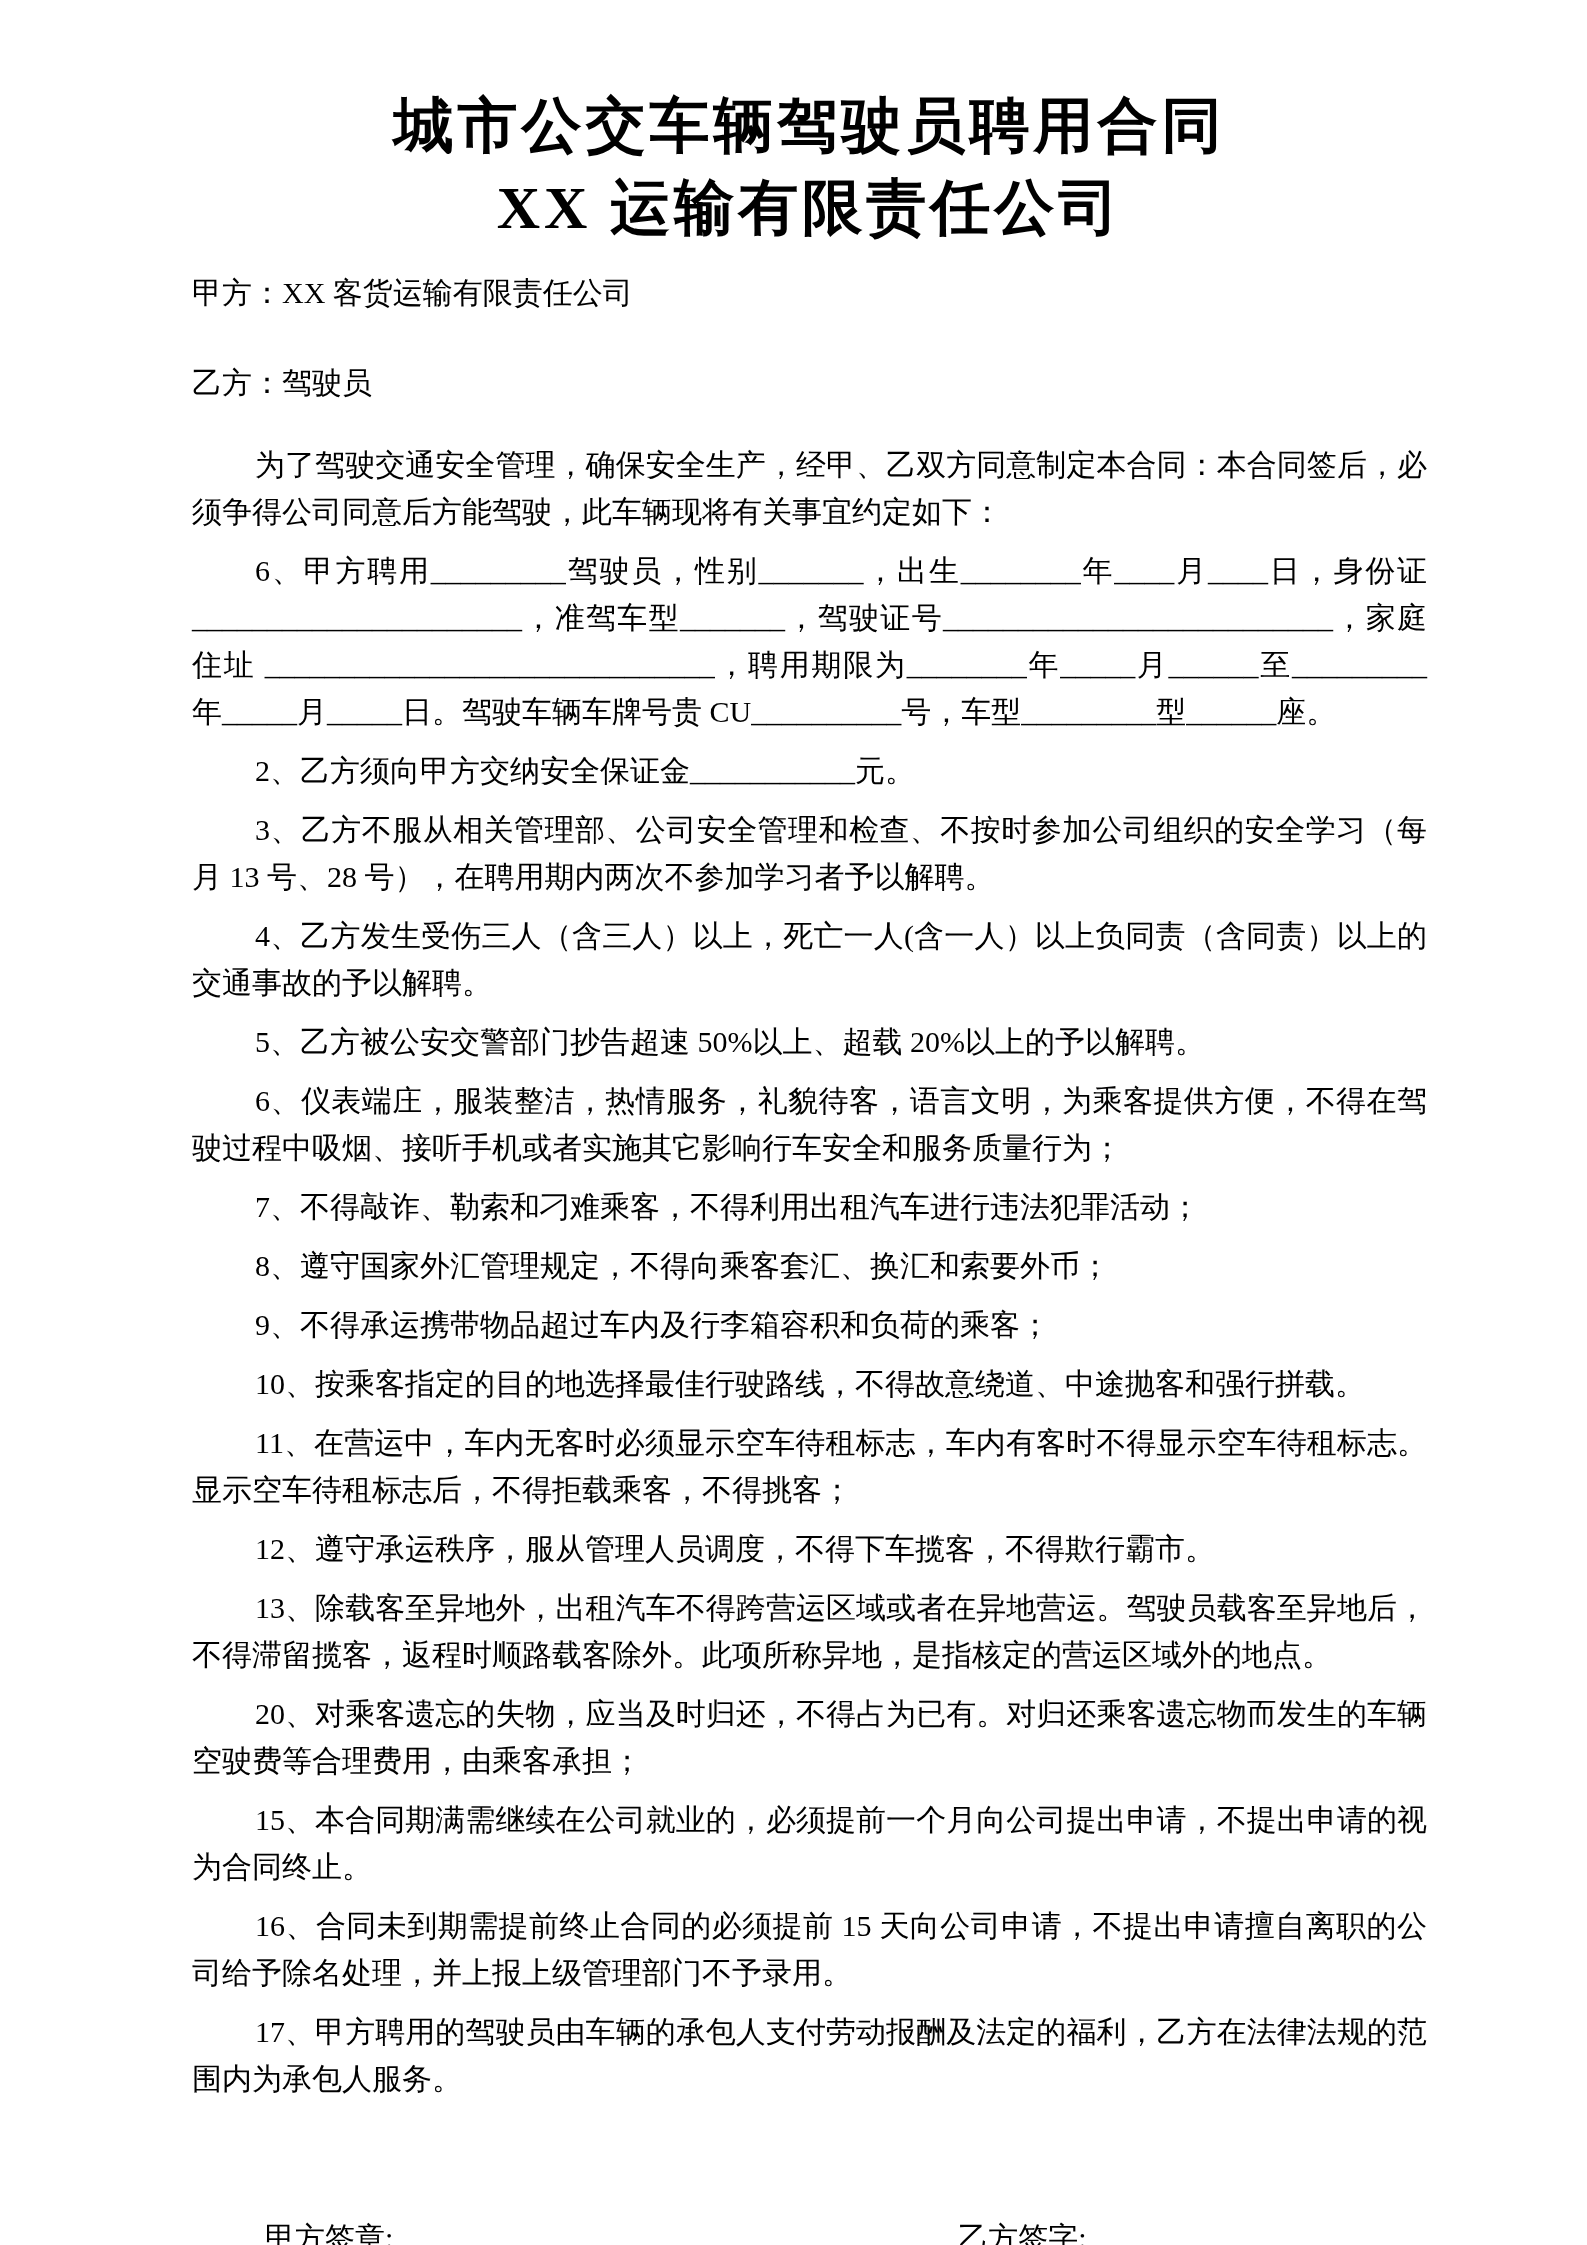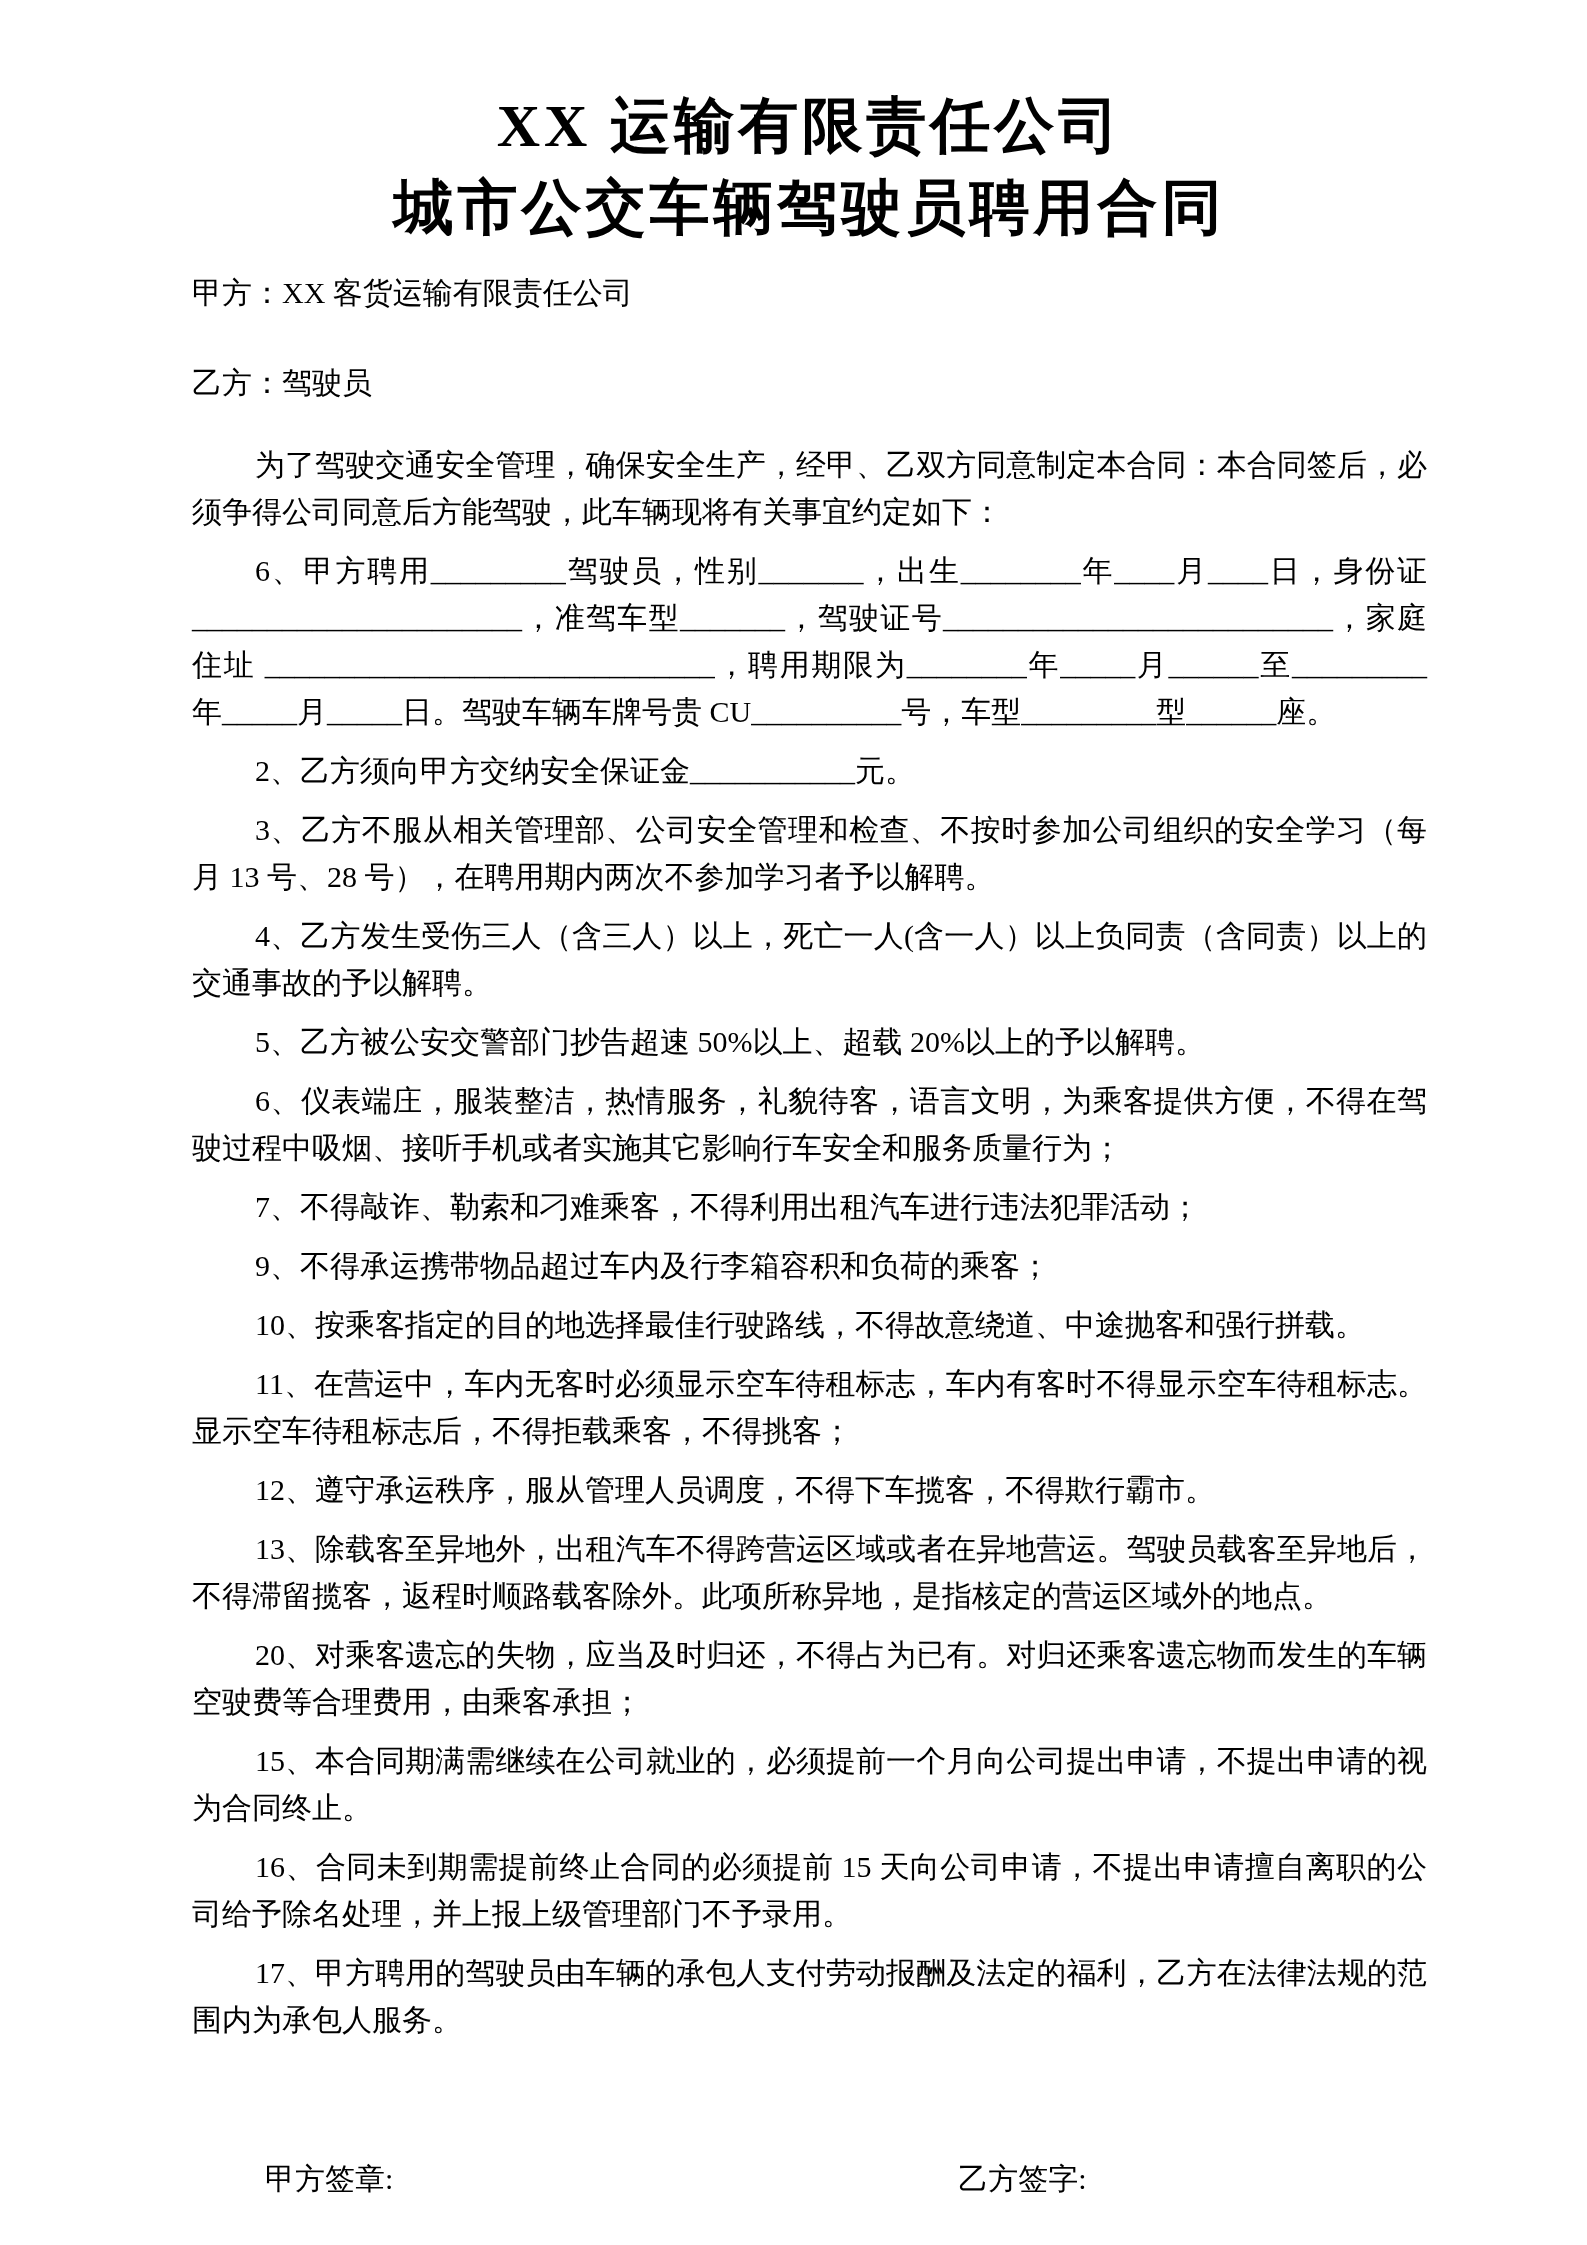--- a/index.html
+++ b/index.html
@@ -48,37 +48,38 @@
     text-align: left;
   }
   .date-label { margin-left: 612px; }
   .date-part  { margin-left: 82px; }
 </style>
 </head>
 <body>
 
 <div class="page">
 
+  <h1 class="title">城市公交车辆驾驶员聘用合同</h1>
   <h1 class="title">XX 运输有限责任公司</h1>
-  <h1 class="title">城市公交车辆驾驶员聘用合同</h1>
 
   <p class="party-a">甲方：XX 客货运输有限责任公司</p>
 
   <p class="party-b">乙方：驾驶员</p>
 
   <p class="intro">为了驾驶交通安全管理，确保安全生产，经甲、乙双方同意制定本合同：本合同签后，必须争得公司同意后方能驾驶，此车辆现将有关事宜约定如下：</p>
 
   <div>
       <p class="clause">6、甲方聘用_________驾驶员，性别_______，出生________年____月____日，身份证______________________，准驾车型_______，驾驶证号__________________________，家庭住址 ______________________________，聘用期限为________年_____月______至_________年_____月_____日。驾驶车辆车牌号贵 CU__________号，车型_________型______座。</p>
       <p class="clause">2、乙方须向甲方交纳安全保证金___________元。</p>
       <p class="clause">3、乙方不服从相关管理部、公司安全管理和检查、不按时参加公司组织的安全学习（每月 13 号、28 号），在聘用期内两次不参加学习者予以解聘。</p>
       <p class="clause">4、乙方发生受伤三人（含三人）以上，死亡一人(含一人）以上负同责（含同责）以上的交通事故的予以解聘。</p>
       <p class="clause">5、乙方被公安交警部门抄告超速 50%以上、超载 20%以上的予以解聘。</p>
       <p class="clause">6、仪表端庄，服装整洁，热情服务，礼貌待客，语言文明，为乘客提供方便，不得在驾驶过程中吸烟、接听手机或者实施其它影响行车安全和服务质量行为；</p>
       <p class="clause">7、不得敲诈、勒索和刁难乘客，不得利用出租汽车进行违法犯罪活动；</p>
+      <p class="clause">8、遵守国家外汇管理规定，不得向乘客套汇、换汇和索要外币；</p>
       <p class="clause">9、不得承运携带物品超过车内及行李箱容积和负荷的乘客；</p>
       <p class="clause">10、按乘客指定的目的地选择最佳行驶路线，不得故意绕道、中途抛客和强行拼载。</p>
       <p class="clause">11、在营运中，车内无客时必须显示空车待租标志，车内有客时不得显示空车待租标志。显示空车待租标志后，不得拒载乘客，不得挑客；</p>
       <p class="clause">12、遵守承运秩序，服从管理人员调度，不得下车揽客，不得欺行霸市。</p>
       <p class="clause">13、除载客至异地外，出租汽车不得跨营运区域或者在异地营运。驾驶员载客至异地后，不得滞留揽客，返程时顺路载客除外。此项所称异地，是指核定的营运区域外的地点。</p>
       <p class="clause">20、对乘客遗忘的失物，应当及时归还，不得占为已有。对归还乘客遗忘物而发生的车辆空驶费等合理费用，由乘客承担；</p>
       <p class="clause">15、本合同期满需继续在公司就业的，必须提前一个月向公司提出申请，不提出申请的视为合同终止。</p>
       <p class="clause">16、合同未到期需提前终止合同的必须提前 15 天向公司申请，不提出申请擅自离职的公司给予除名处理，并上报上级管理部门不予录用。</p>
       <p class="clause">17、甲方聘用的驾驶员由车辆的承包人支付劳动报酬及法定的福利，乙方在法律法规的范围内为承包人服务。</p>
     </div>

